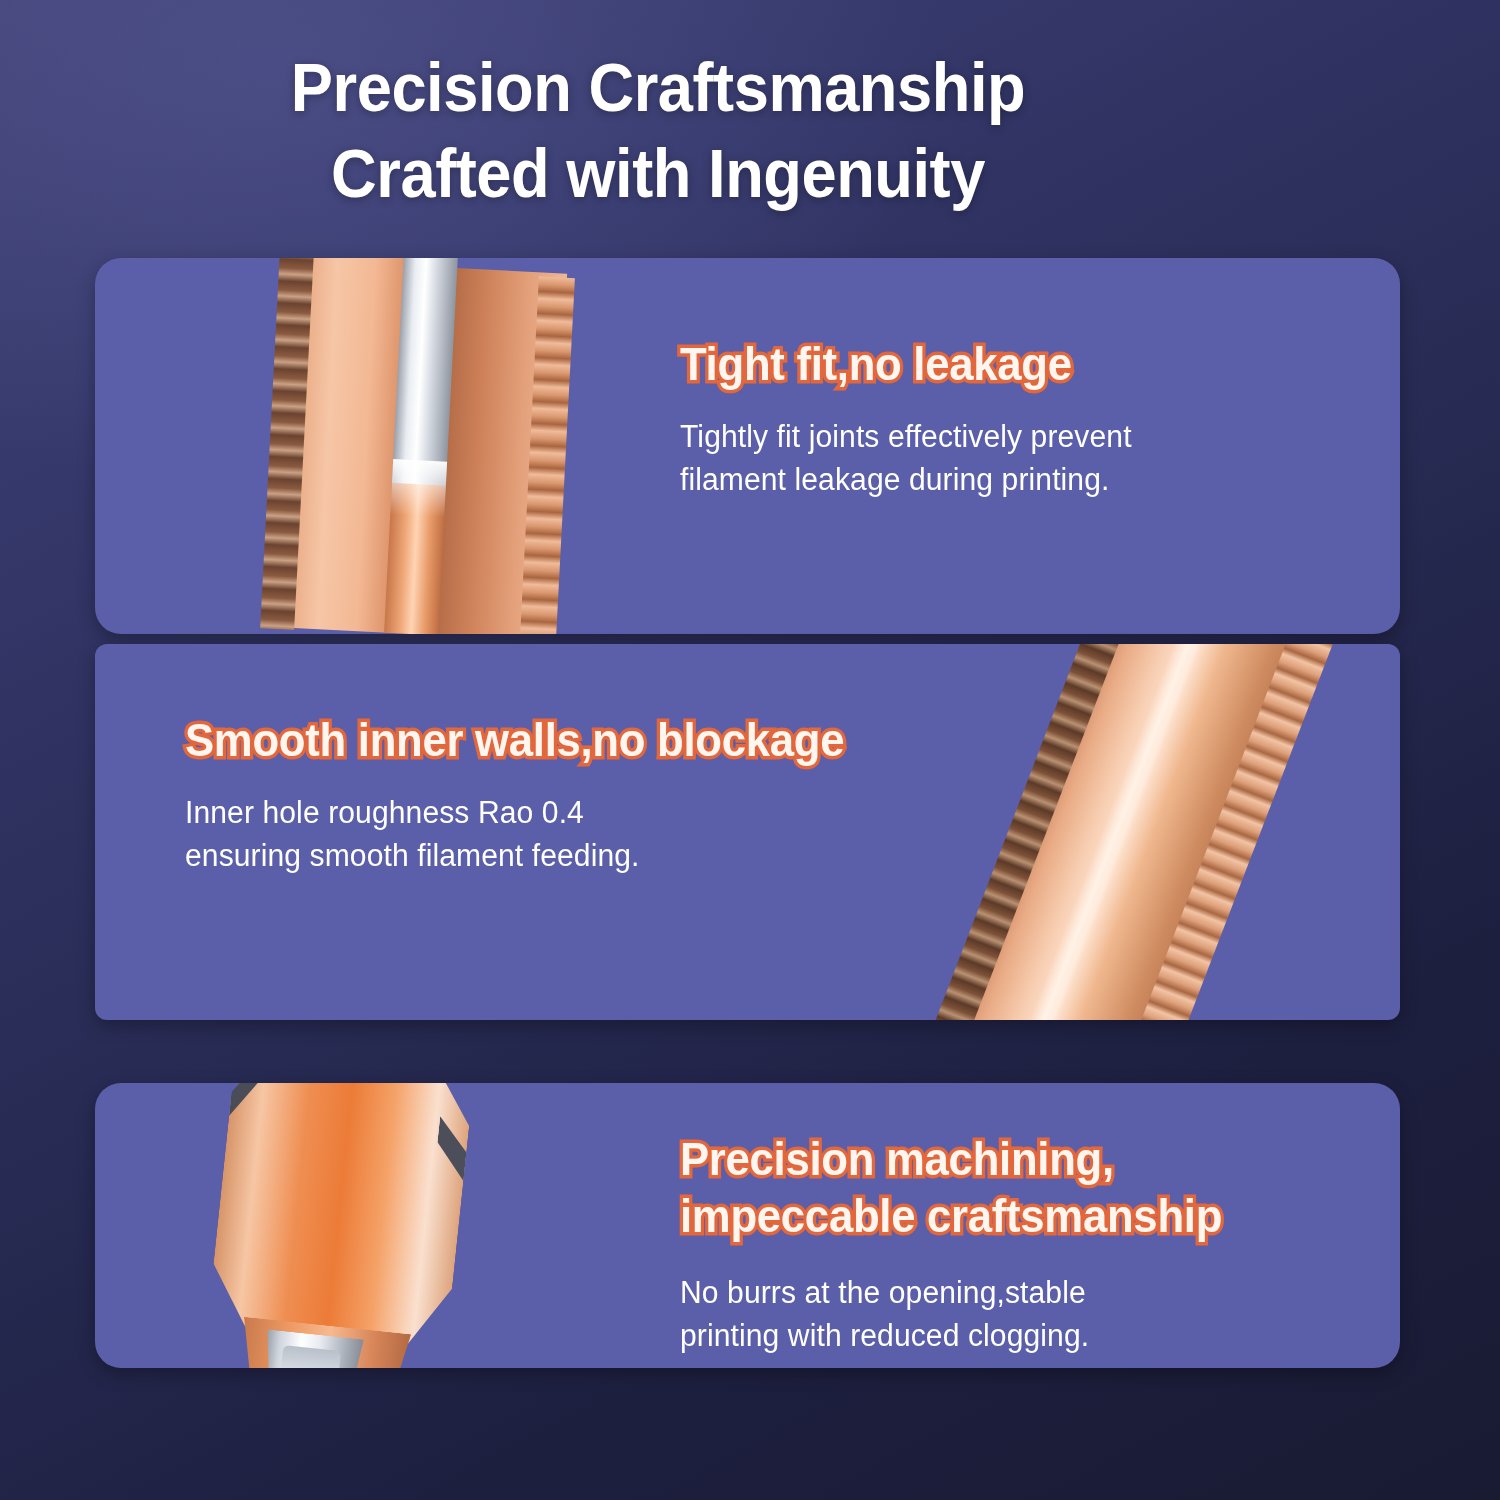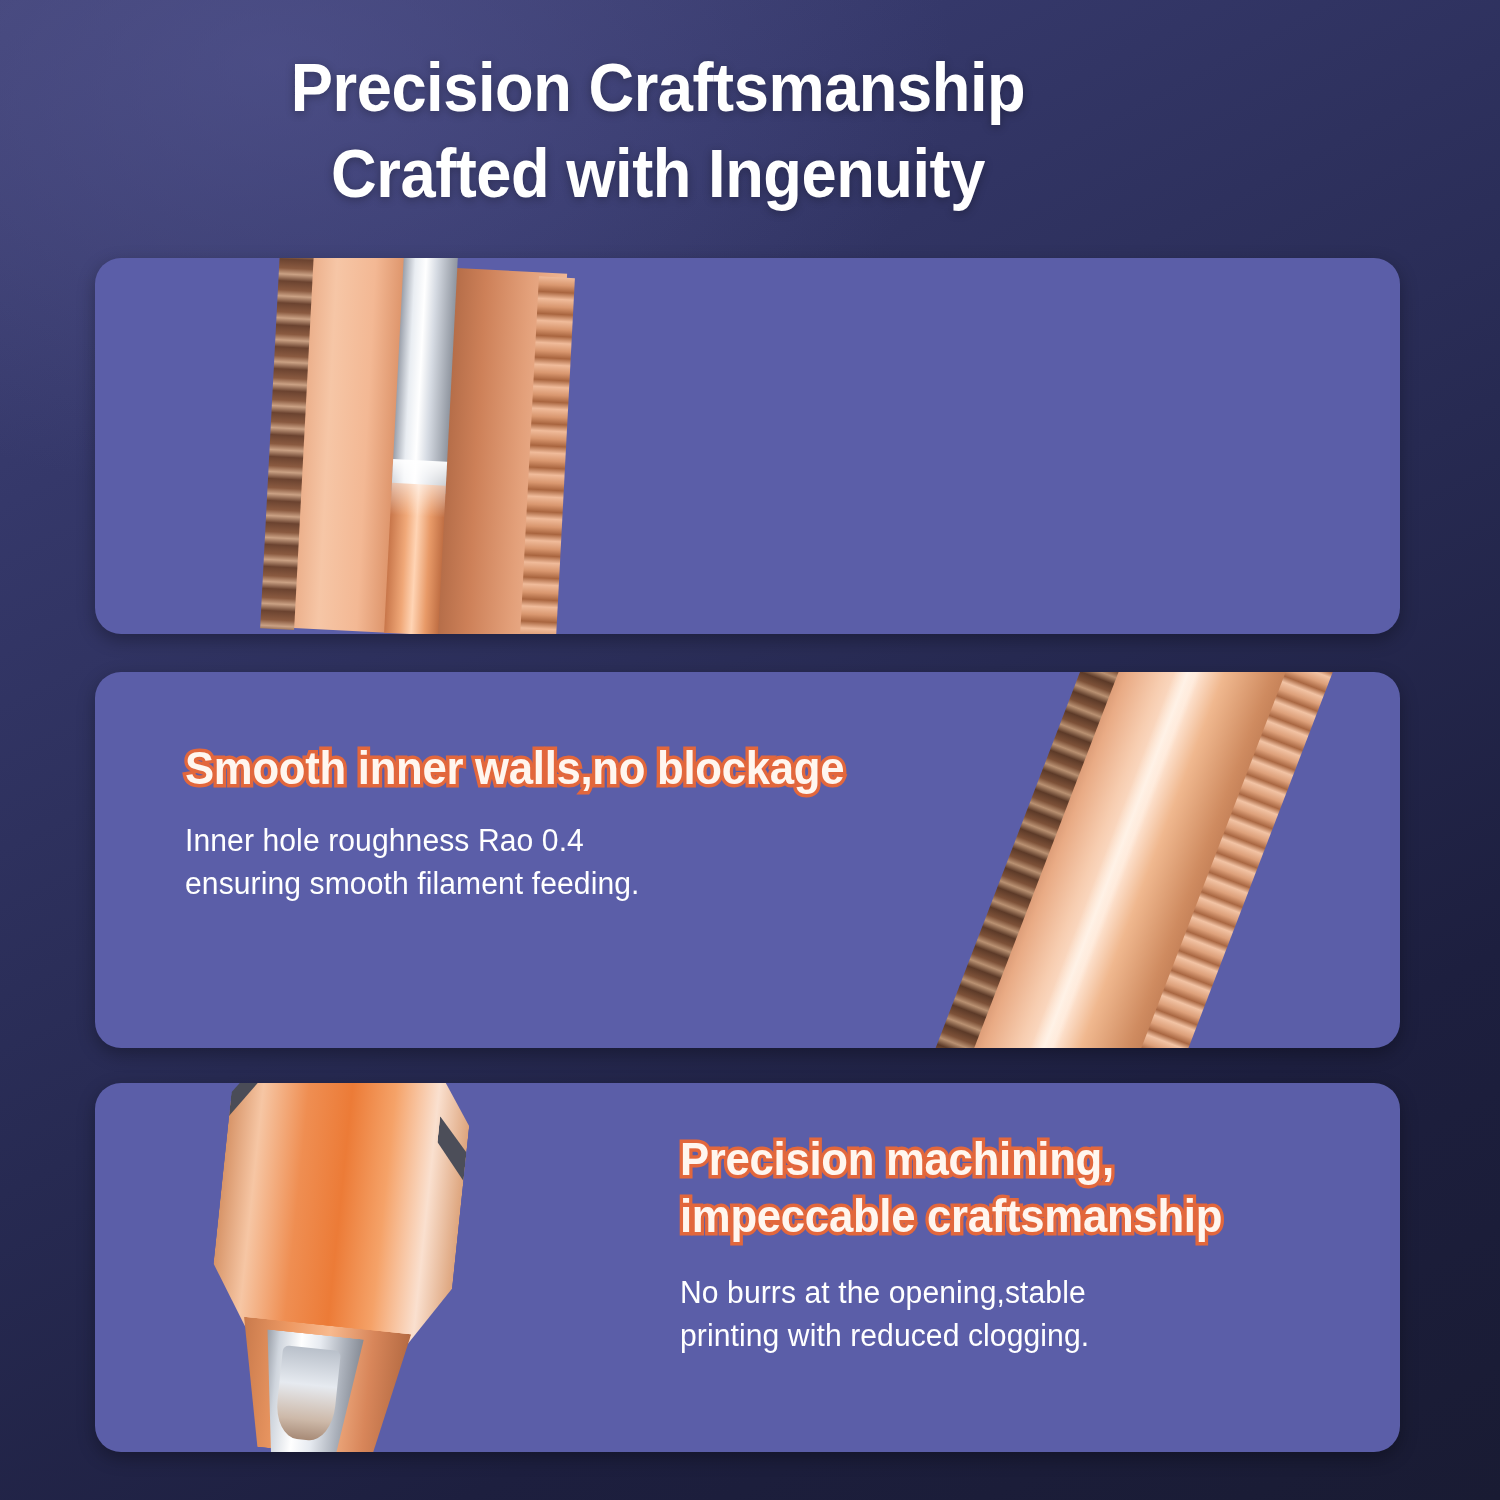--- a/index.html
+++ b/index.html
@@ -38,22 +38,22 @@
   .card {
     position:absolute;
     left:95px;
     width:1305px;
     background:#5b5ea8;
     border-radius:26px;
     box-shadow:0 6px 18px rgba(0,0,0,0.30);
     overflow:hidden;
   }
   #card-1 { top:258px;  height:376px; }
-  #card-2 { top:672px;  height:376px; }
-  #card-3 { top:1083px; height:369px; }
+  #card-2 { top:644px;  height:376px;border-radius:12px; }
+  #card-3 { top:1083px; height:285px; }
 
   
   .card-text { position:absolute; }
   .card-text.right { left:585px; width:700px; }
   .card-text.left  { left:90px;  width:820px; }
 
   #card-1 .card-text { top:78px; }
   #card-2 .card-text { top:68px; }
   #card-3 .card-text { top:48px; }
 
@@ -210,20 +210,25 @@
     <div class="barrel">
       <div class="copper-left"></div>
       <div class="copper-right"></div>
       <div class="steel"></div>
       <div class="copper-core"></div>
       <div class="core-fade"></div>
       <div class="teeth-l"></div>
       <div class="teeth-r"></div>
     </div>
   </div>
+  <div class="card-text right">
+    <div class="card-heading">Tight fit,no leakage</div>
+    <div class="card-body">Tightly fit joints effectively prevent
+filament leakage during printing.</div>
+  </div>
 </div>
 
 <div class="card" id="card-2">
   <div class="art" id="art-2">
     <div class="rod">
       <div class="rod-face"></div>
       <div class="rod-hl"></div>
       <div class="teeth-left"></div>
       <div class="teeth-right"></div>
     </div>

